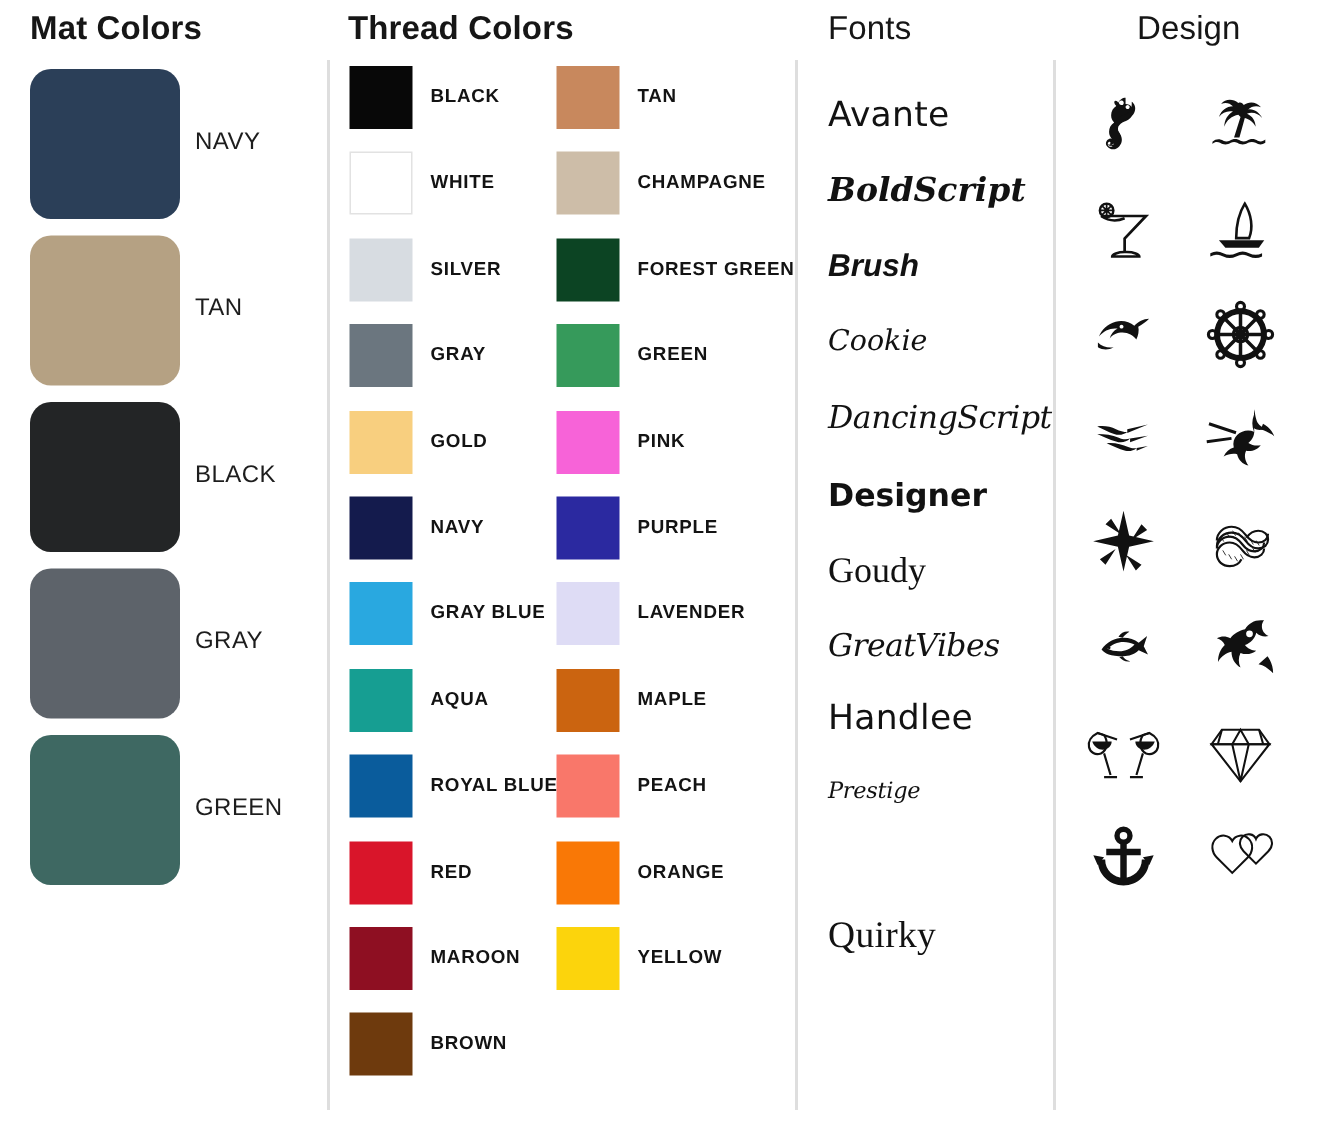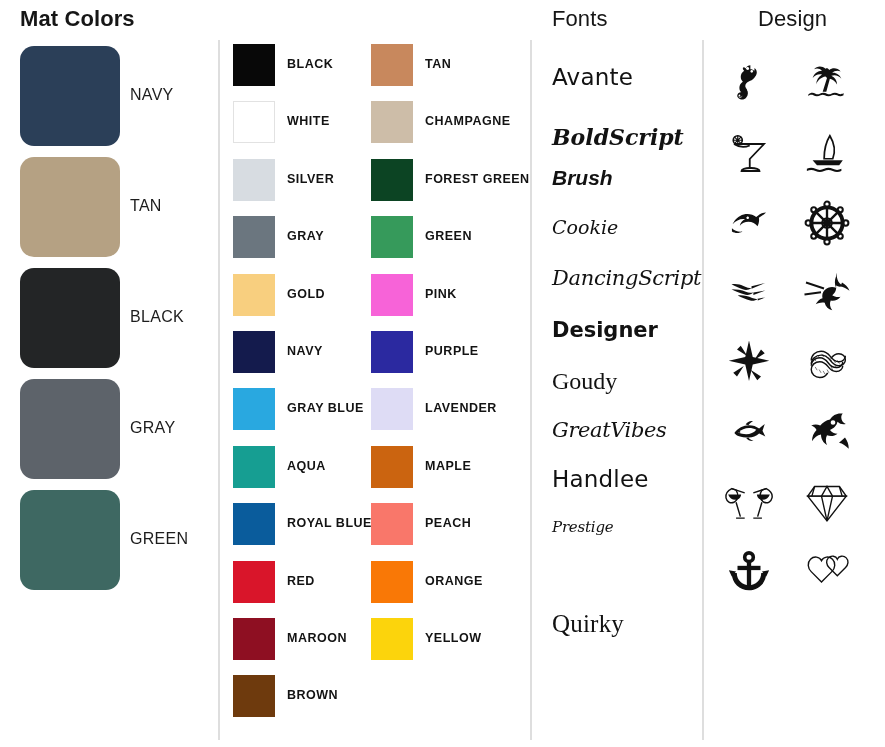--- a/index.html
+++ b/index.html
@@ -67,21 +67,21 @@
     color:#131313;white-space:nowrap;
   }
 
   
   .font-list{position:absolute;left:530px;top:46px;width:172px;}
   .font-item{
     position:absolute;left:22px;
     font-size:22px;color:#121212;white-space:nowrap;
   }
   .f-avante{font-family:"DejaVu Sans",sans-serif;font-weight:400;font-size:23px;letter-spacing:.2px;}
-  .f-boldscript{font-family:"DejaVu Serif",serif;font-weight:700;font-style:italic;font-size:22px;margin-top:10px;}
+  .f-boldscript{font-family:"DejaVu Serif",serif;font-weight:700;font-style:italic;font-size:22px;}
   .f-brush{font-family:Liberation Sans, sans-serif;font-weight:700;font-style:italic;font-size:21px;}
   .f-cookie{font-family:"DejaVu Serif",serif;font-style:italic;font-size:19px;}
   .f-dancing{font-family:"DejaVu Serif",serif;font-style:italic;font-size:21px;letter-spacing:-.3px;}
   .f-designer{font-family:"DejaVu Sans",sans-serif;font-weight:700;font-size:21px;}
   .f-goudy{font-family:"Liberation Serif",serif;font-weight:400;font-size:24px;}
   .f-greatvibes{font-family:"DejaVu Serif",serif;font-style:italic;font-size:21px;letter-spacing:-.4px;}
   .f-handlee{font-family:"DejaVu Sans",sans-serif;font-weight:400;font-size:23px;letter-spacing:.2px;}
   .f-prestige{font-family:"DejaVu Serif",serif;font-style:italic;font-size:15px;letter-spacing:-.2px;}
   .f-quirky{font-family:"Liberation Serif",serif;font-size:25px;letter-spacing:.2px;}
 
@@ -93,20 +93,21 @@
     display:flex;align-items:center;justify-content:center;
   }
   .design-cell svg{display:block;}
 </style>
 </head>
 <body>
 
 <div class="board">
 
   <div class="heading" id="h-mat">Mat Colors</div>
+  <div class="heading" id="h-thread">Thread Colors</div>
   <div class="heading" id="h-fonts">Fonts</div>
   <div class="heading" id="h-design">Design</div>
 
   <div class="divider" id="div-1"></div>
   <div class="divider" id="div-2"></div>
   <div class="divider" id="div-3"></div>
 
   <div class="mat-list" id="mat-list">
       <div class="mat-row">
         <div class="mat-swatch" style="background: rgb(43, 63, 88);"></div>

